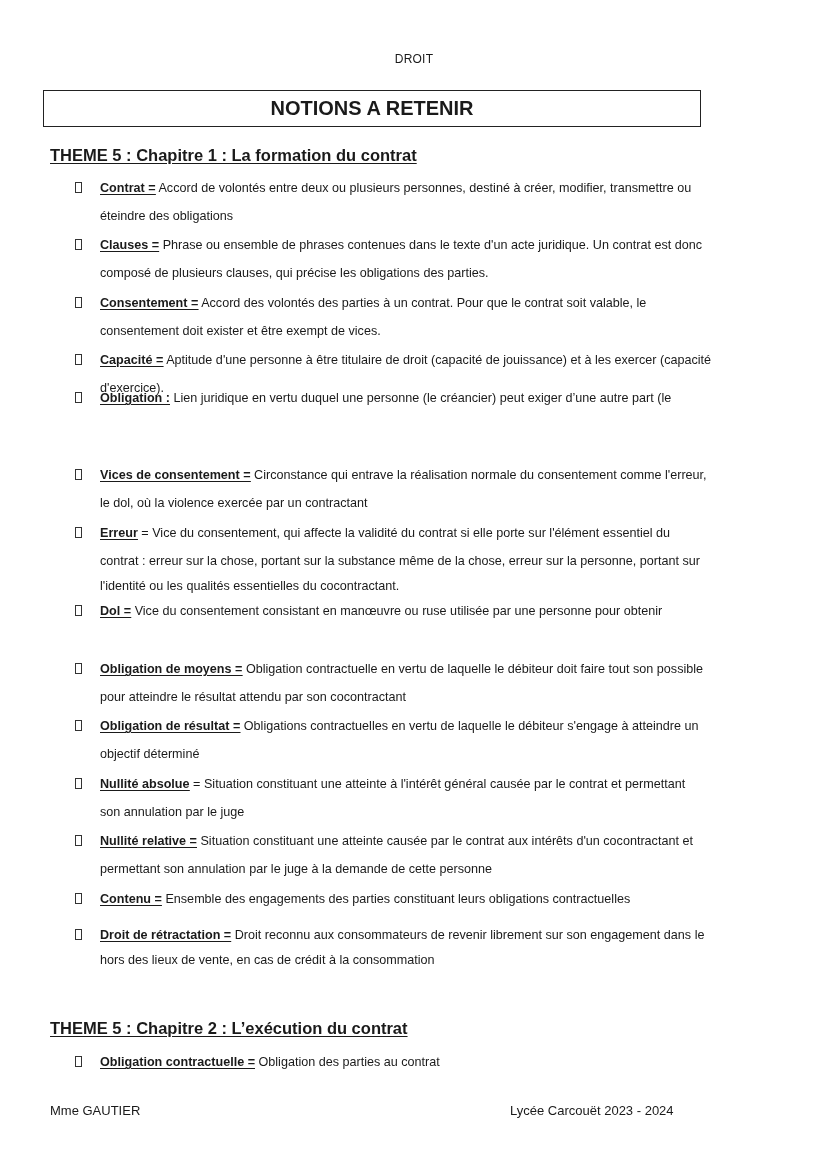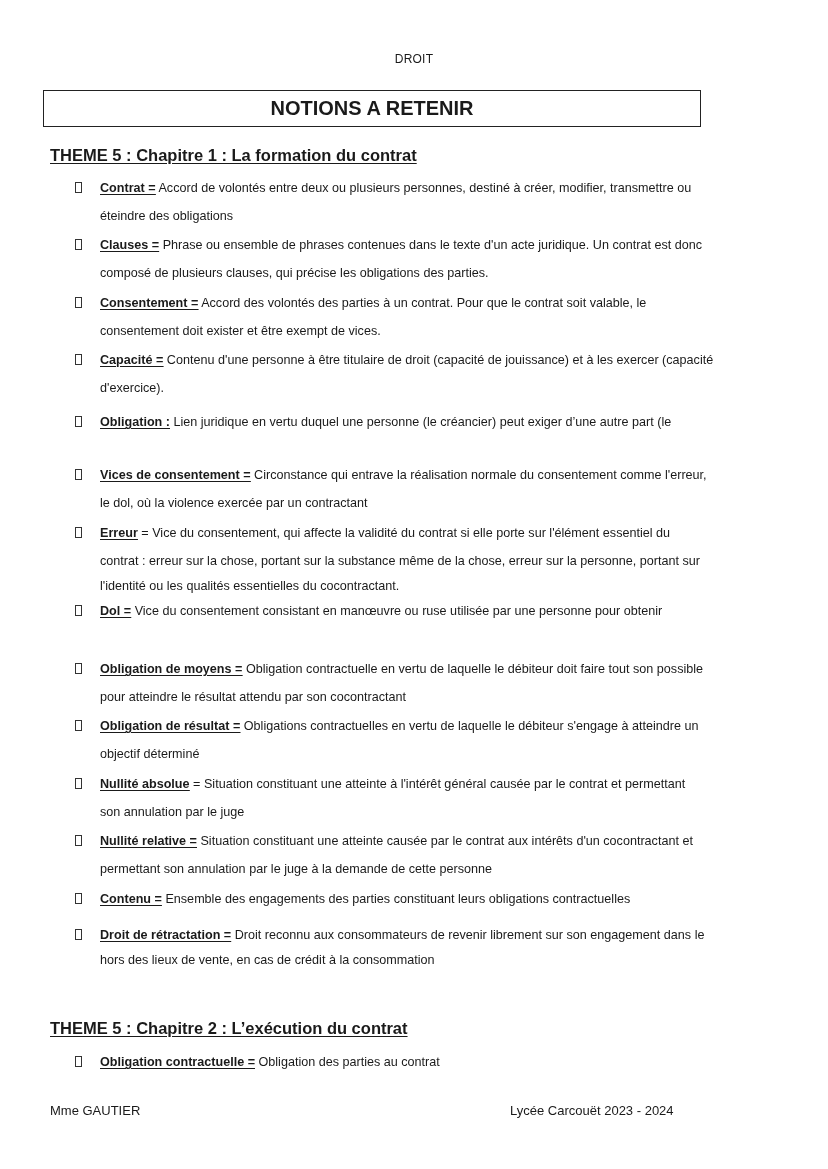--- a/index.html
+++ b/index.html
@@ -59,25 +59,25 @@
   <span class="bullet"></span><span class="term">Clauses =</span><span> Phrase ou ensemble de phrases contenues dans le texte d'un acte juridique. Un contrat est donc</span>
   <span class="cont">composé de plusieurs clauses, qui précise les obligations des parties.</span>
 </div>
 
 <div class="item ul-bullet" style="top:289px;">
   <span class="lead"><span class="bullet"></span><span class="term">Consentement =</span></span><span> Accord des volontés des parties à un contrat. Pour que le contrat soit valable, le</span>
   <span class="cont">consentement doit exister et être exempt de vices.</span>
 </div>
 
 <div class="item ul-bullet" style="top:346px;">
-  <span class="lead"><span class="bullet"></span><span class="term">Capacité =</span></span><span> Contenu d'une personne à être titulaire de droit (capacité de jouissance) et à les exercer (capacité</span>
+  <span class="lead"><span class="bullet"></span><span class="term">Capacité =</span></span><span> Aptitude d'une personne à être titulaire de droit (capacité de jouissance) et à les exercer (capacité</span>
   <span class="cont">d'exercice).</span>
 </div>
 
-<div class="item ul-bullet" style="top:408px;">
+<div class="item ul-bullet" style="top:384px;">
   <span class="lead"><span class="bullet"></span><span class="term">Obligation :</span></span><span> Lien juridique en vertu duquel une personne (le créancier) peut exiger d’une autre part (le</span>
 </div>
 
 <div class="item ul-bullet" style="top:461px;">
   <span class="lead"><span class="bullet"></span><span class="term">Vices de consentement =</span></span><span> Circonstance qui entrave la réalisation normale du consentement comme l'erreur,</span>
   <span class="cont">le dol, où la violence exercée par un contractant</span>
 </div>
 
 <div class="item ul-bullet" style="top:519px;">
   <span class="lead"><span class="bullet"></span><span class="term">Erreur</span></span><span> = Vice du consentement, qui affecte la validité du contrat si elle porte sur l'élément essentiel du</span>

